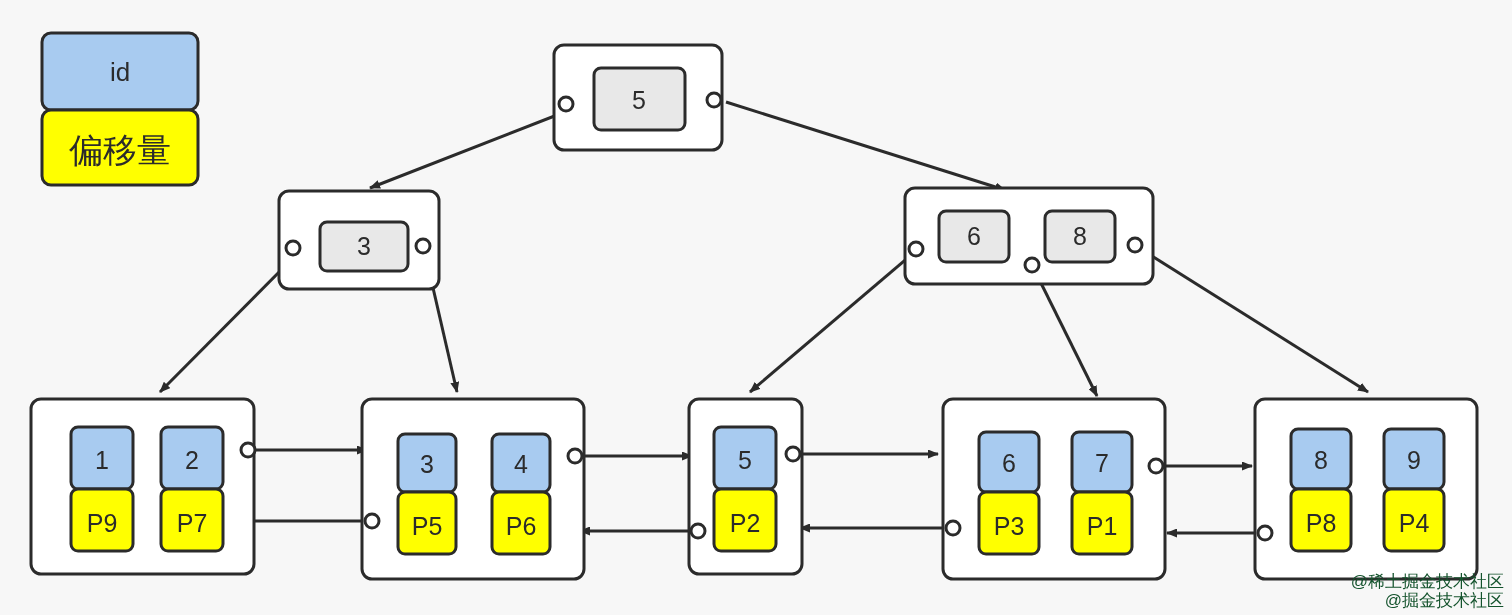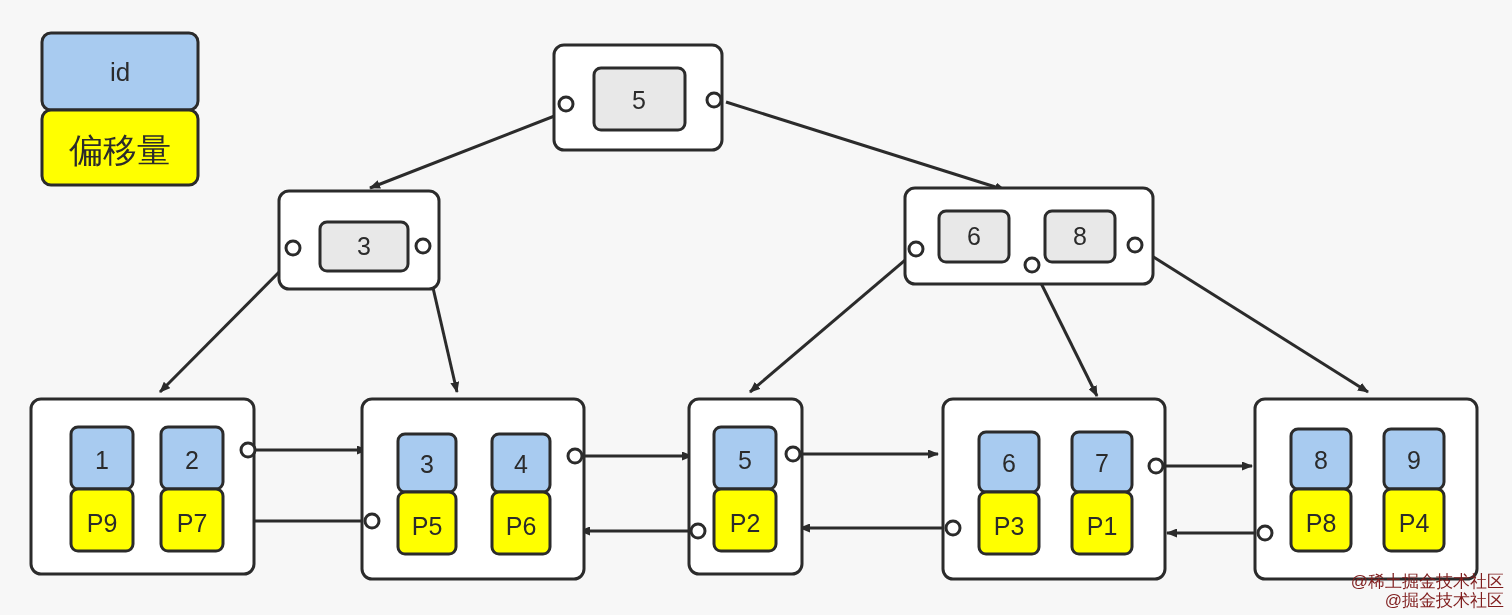--- a/index.html
+++ b/index.html
@@ -66,21 +66,21 @@
   .edge {
     stroke: #2b2b2b;
     stroke-width: 3;
     fill: none;
   }
   .watermark {
     position: absolute;
     right: 8px;
     bottom: 4px;
     text-align: right;
-    color: #7f1d1d;
+    color: #14532d;
     font-family: "Liberation Sans", "DejaVu Sans", sans-serif;
     font-size: 17px;
     line-height: 1.15;
     user-select: none;
     pointer-events: none;
   }
   .watermark div { white-space: nowrap; }
 </style>
 </head>
 <body>

